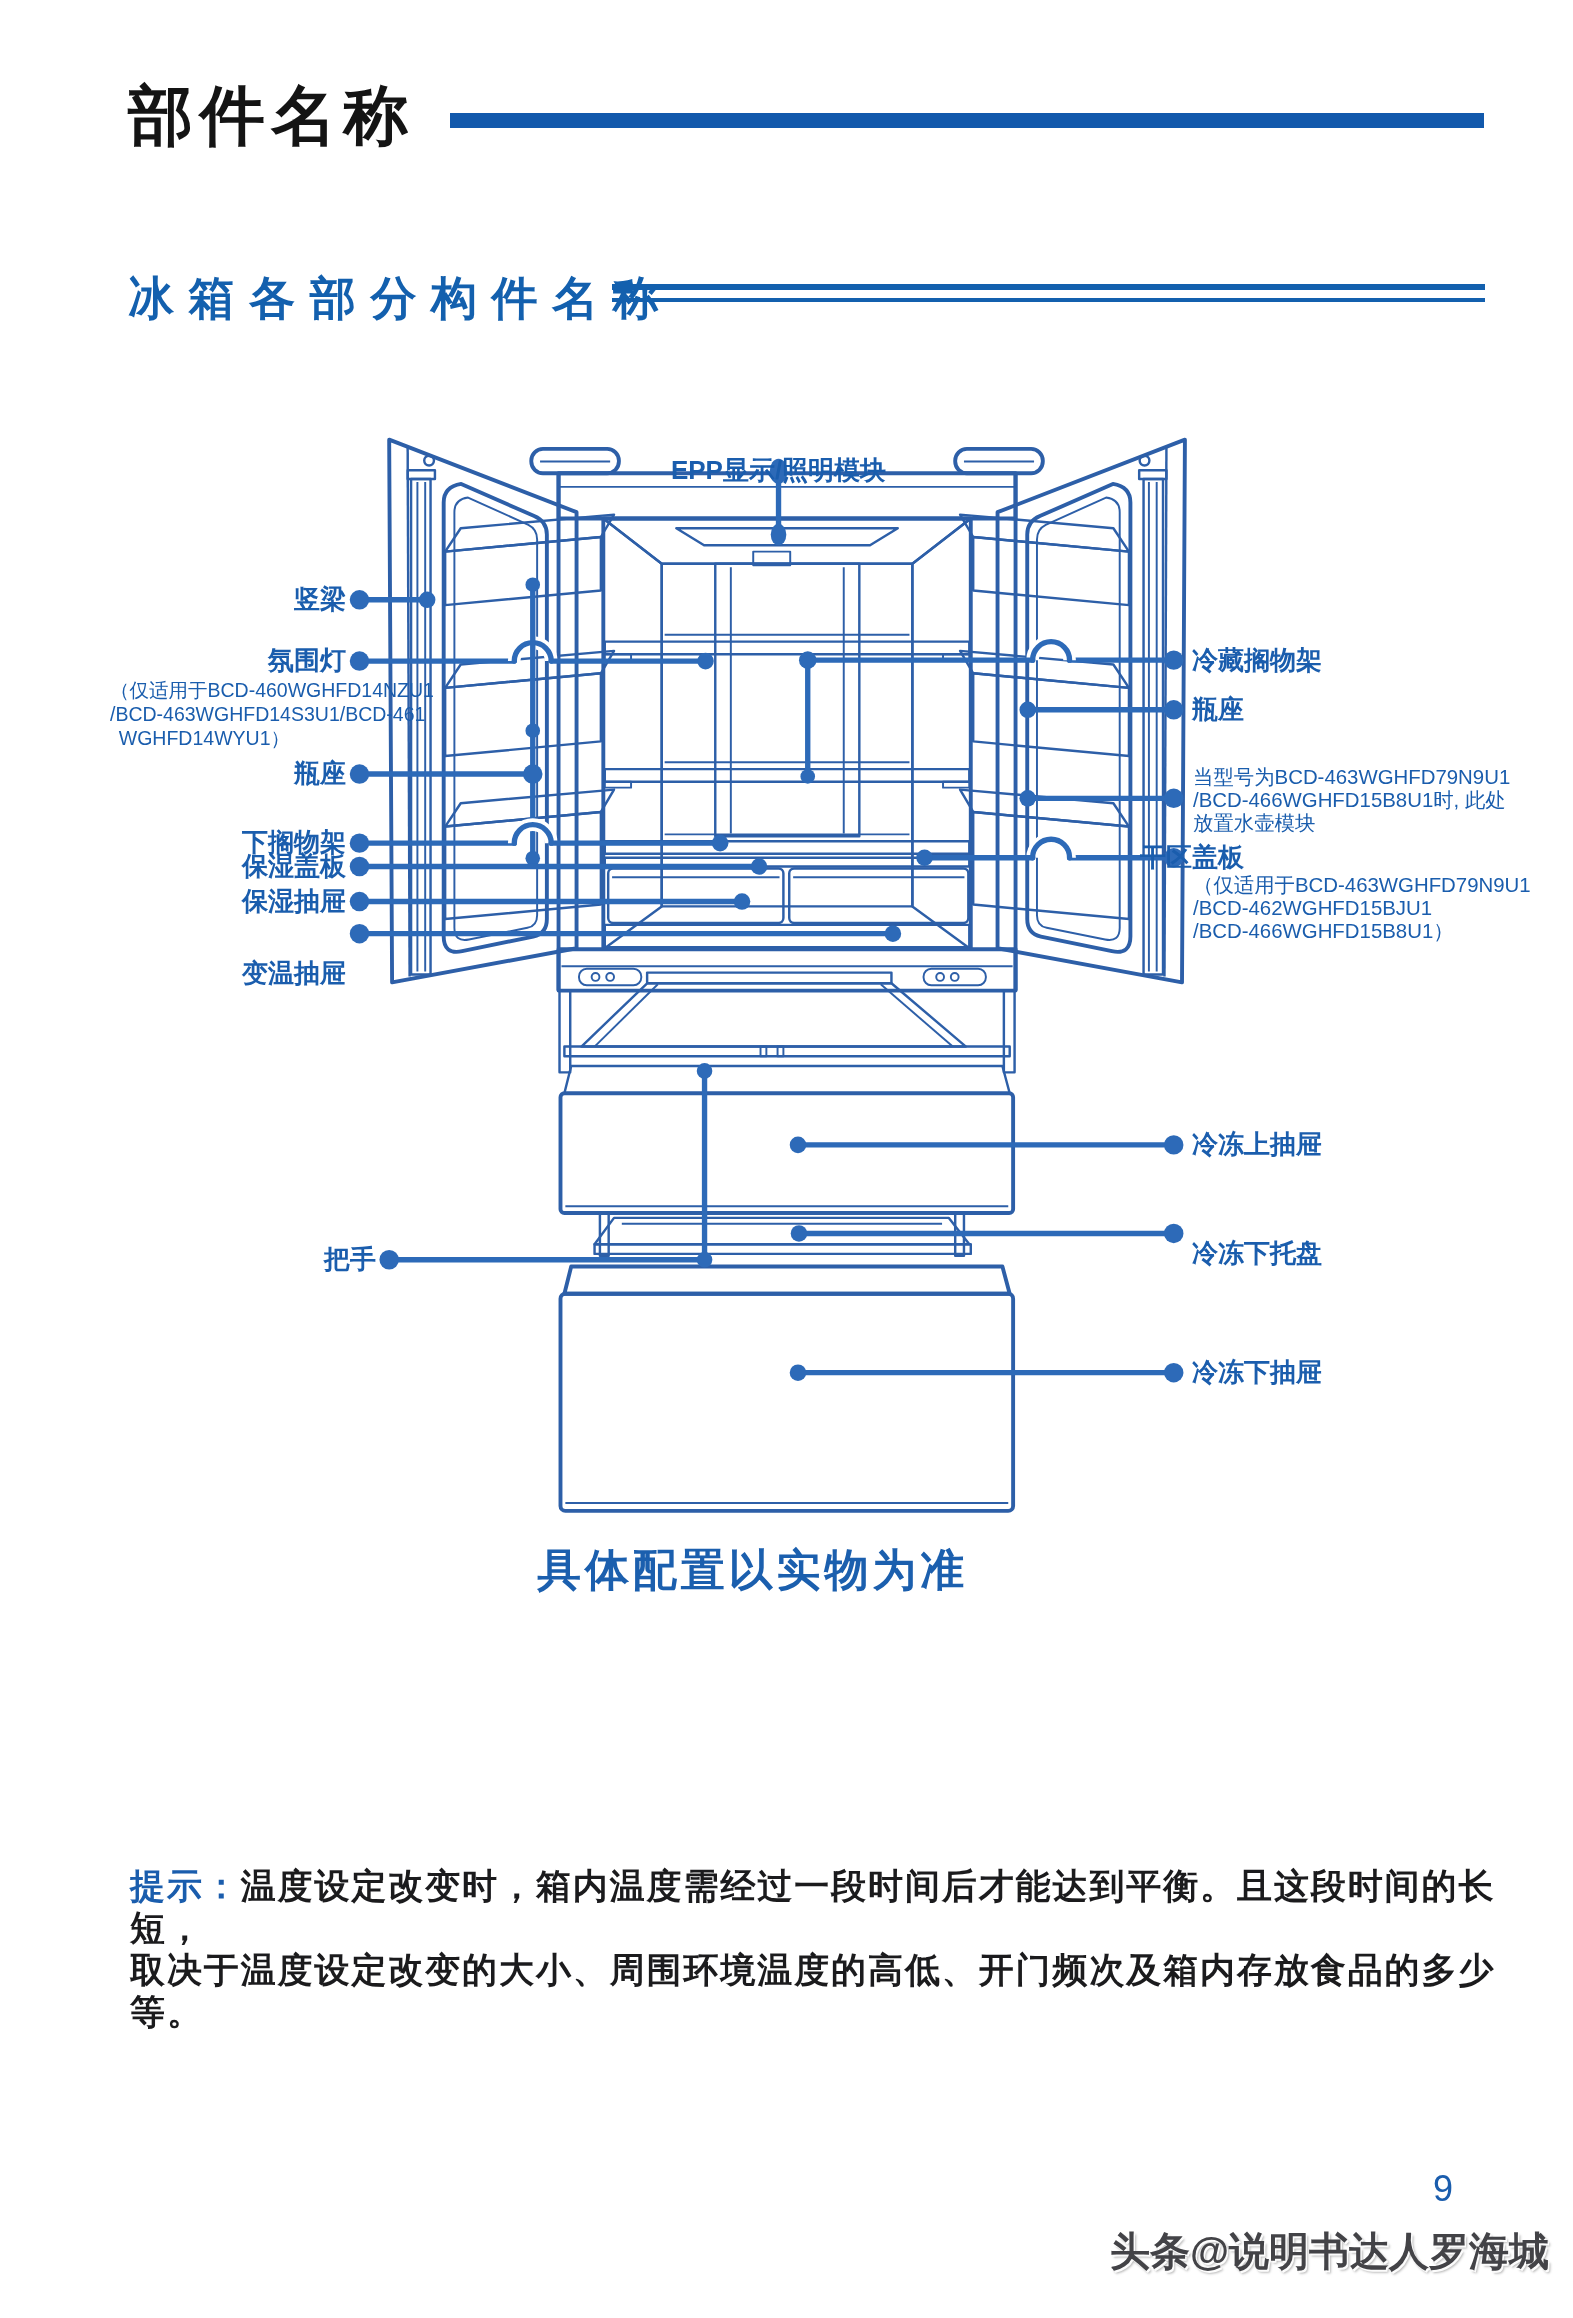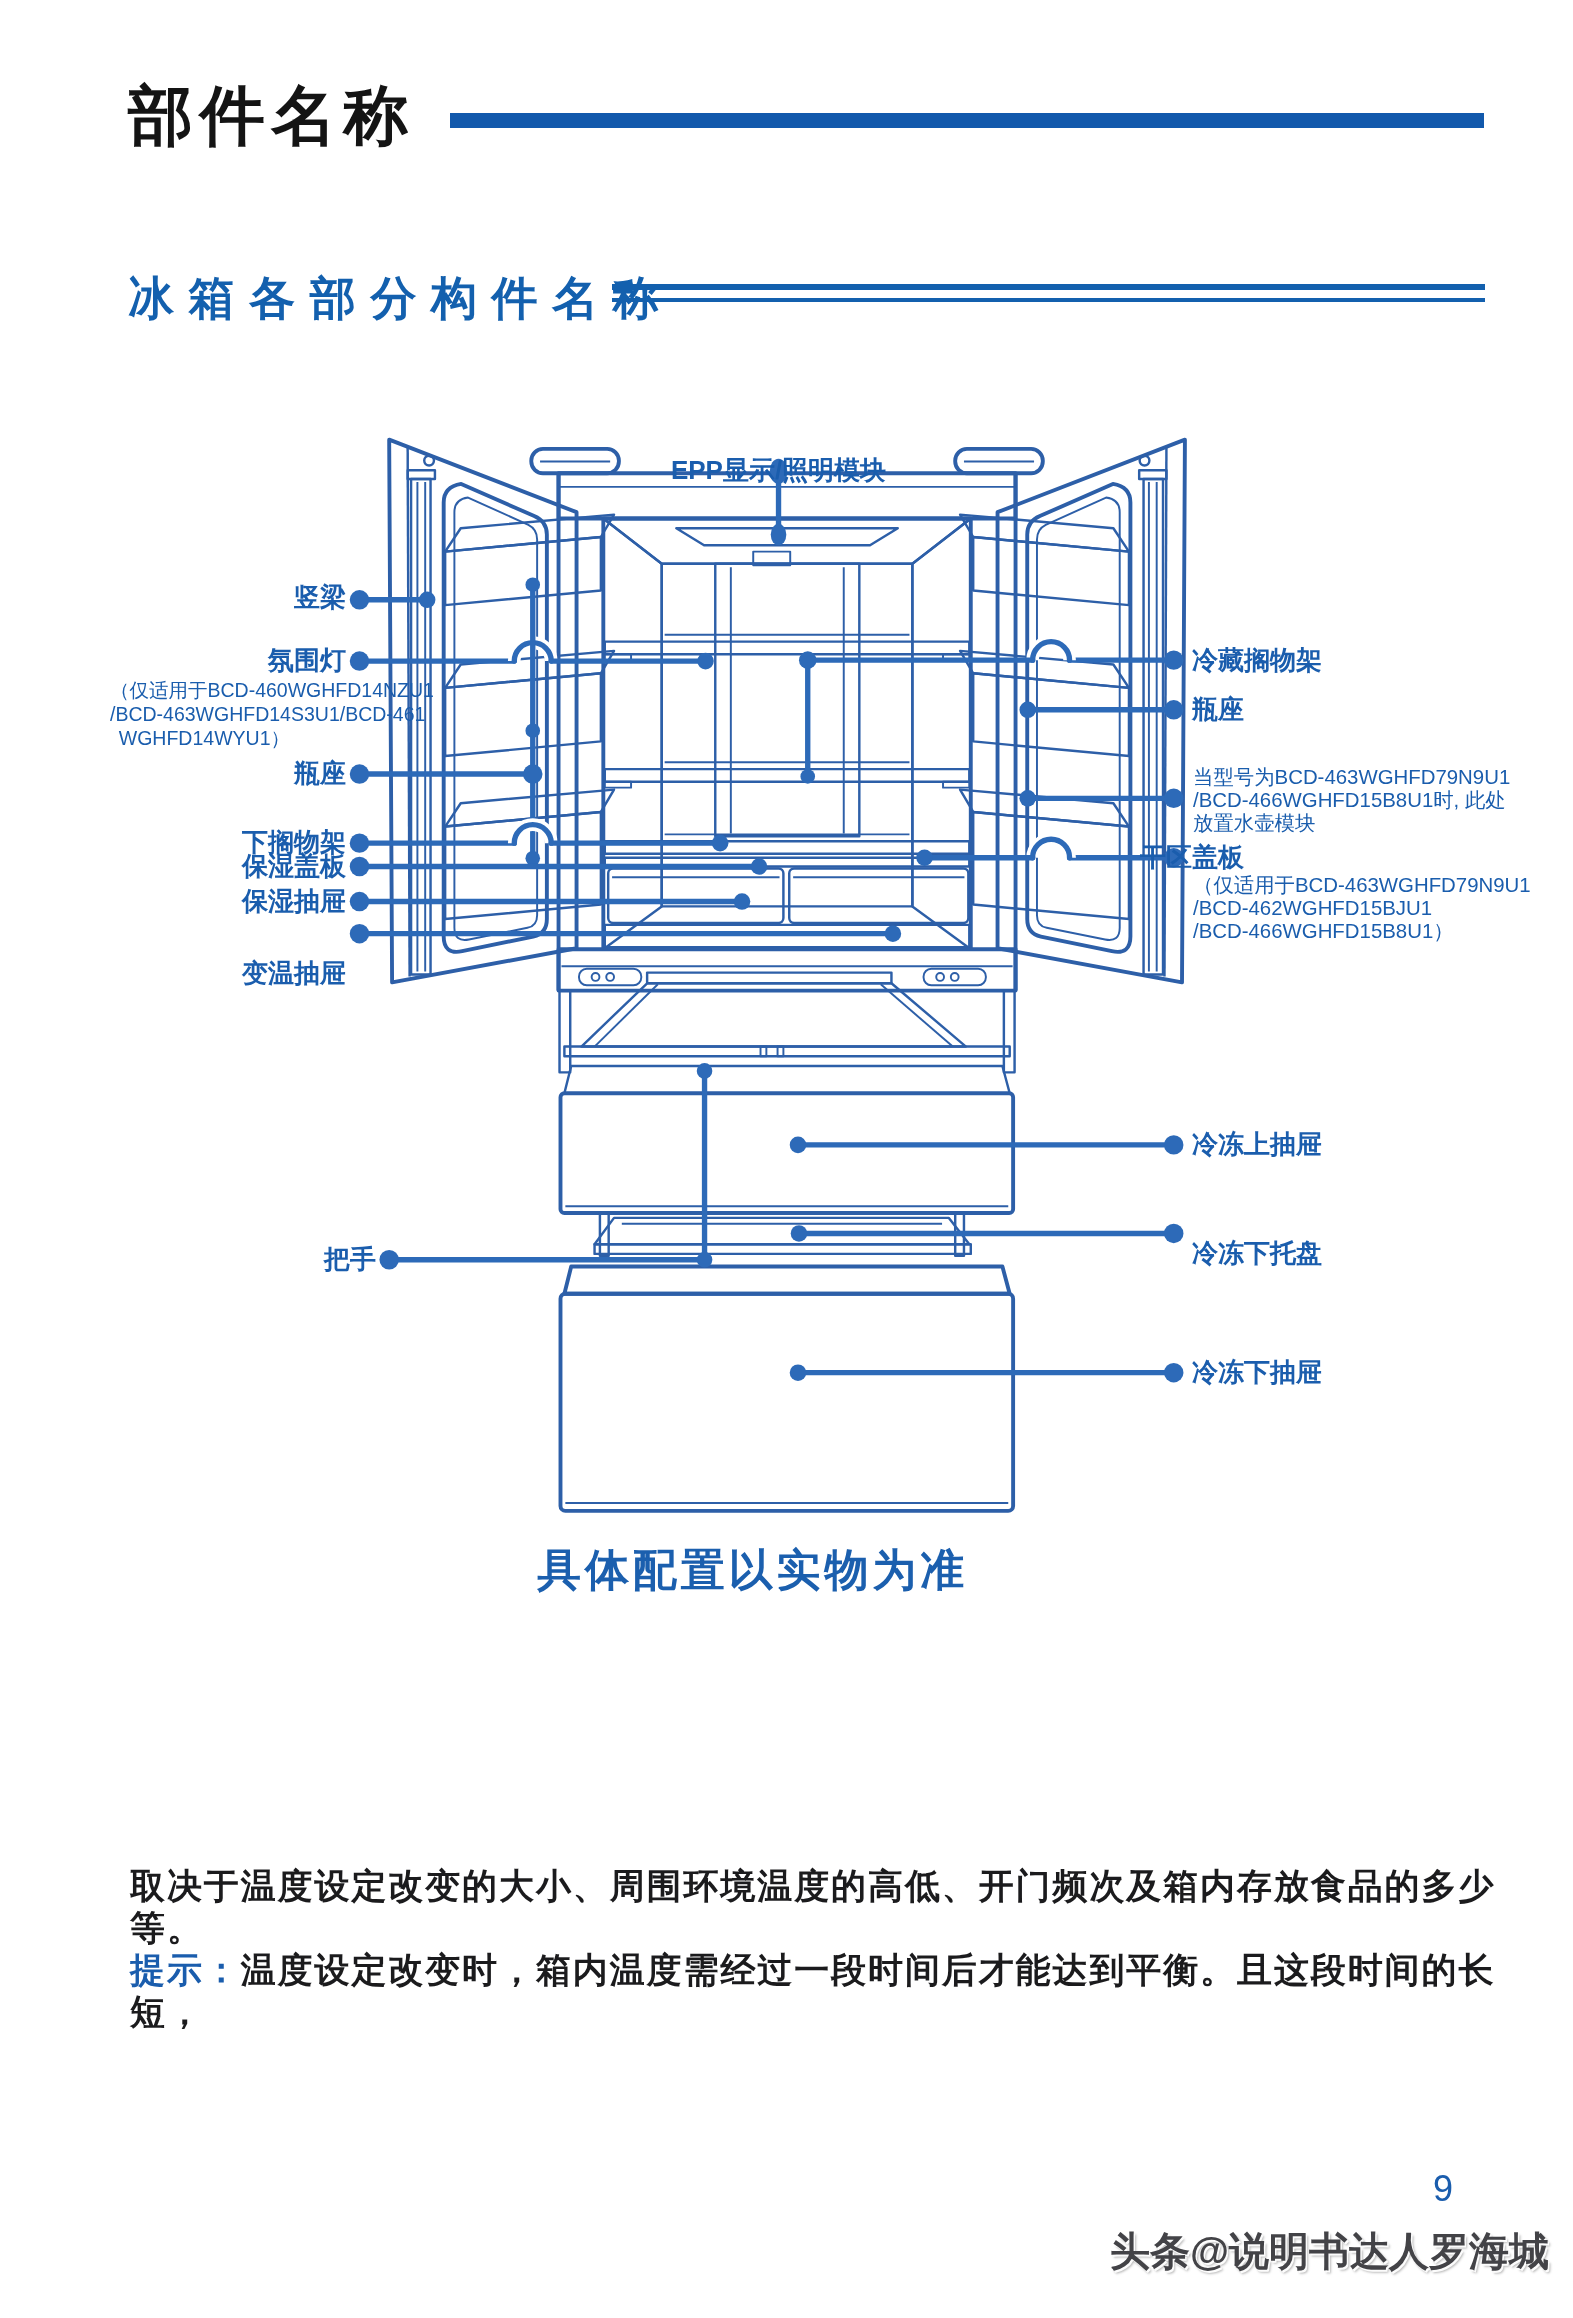--- a/index.html
+++ b/index.html
@@ -293,21 +293,21 @@
       <circle cx="1642" cy="2534" r="17" class="dot"></circle>
 
     <line x1="2412" y1="2820" x2="1640" y2="2820" class="ln"></line>
     <circle cx="2412" cy="2820" r="20" class="dot"></circle>
       <circle cx="1640" cy="2820" r="17" class="dot"></circle>
   </g>
 </svg>
 
 <div class="lbl epp-lbl">EPP显示/照明模块</div>
 
-<div class="lbl lbl-left" style="right:1227px;top:586px;font-family:Liberation Mono, monospace;">竖梁</div>
+<div class="lbl lbl-left" style="right:1227px;top:586px;">竖梁</div>
 <div class="lbl lbl-left" style="right:1227px;top:647px;">氛围灯</div>
 <div class="note-sm" style="left:110px;top:678px;">
   <div>（仅适用于BCD-460WGHFD14NZU1</div>
   <div>/BCD-463WGHFD14S3U1/BCD-461</div>
   <div style="padding-left:8.8px;">WGHFD14WYU1）</div>
 </div>
 <div class="lbl lbl-left" style="right:1227px;top:760px;">瓶座</div>
 <div class="lbl lbl-left" style="right:1227px;top:829px;">下搁物架</div>
 <div class="lbl lbl-left" style="right:1227px;top:853px;">保湿盖板</div>
 <div class="lbl lbl-left" style="right:1227px;top:888px;">保湿抽屉</div>
@@ -327,19 +327,19 @@
   <div>/BCD-462WGHFD15BJU1</div>
   <div>/BCD-466WGHFD15B8U1）</div>
 </div>
 <div class="lbl" style="left:1192px;top:1131px;">冷冻上抽屉</div>
 <div class="lbl" style="left:1192px;top:1240px;">冷冻下托盘</div>
 <div class="lbl" style="left:1192px;top:1359px;">冷冻下抽屉</div>
 
 <div class="abs caption">具体配置以实物为准</div>
 
 <div class="abs tip">
+  <div><span class="pfx">提示：</span><span>温度设定改变时，箱内温度需经过一段时间后才能达到平衡。且这段时间的长短，</span></div>
   <div>取决于温度设定改变的大小、周围环境温度的高低、开门频次及箱内存放食品的多少等。</div>
-  <div><span class="pfx">提示：</span><span>温度设定改变时，箱内温度需经过一段时间后才能达到平衡。且这段时间的长短，</span></div>
 </div>
 
 <div class="abs pagenum">9</div>
 <div class="abs watermark">头条@说明书达人罗海城</div>
 
 
 </body></html>

